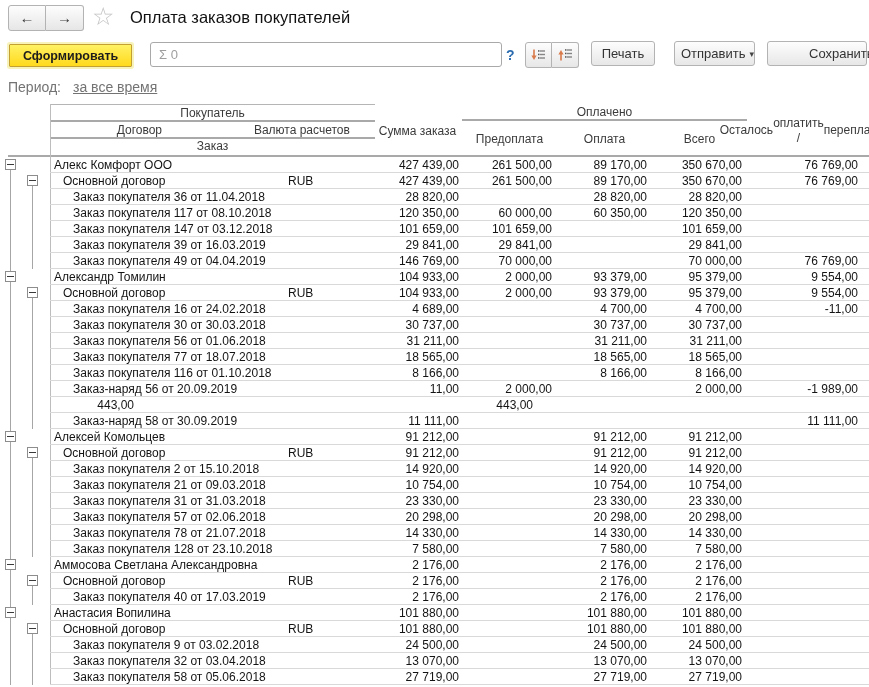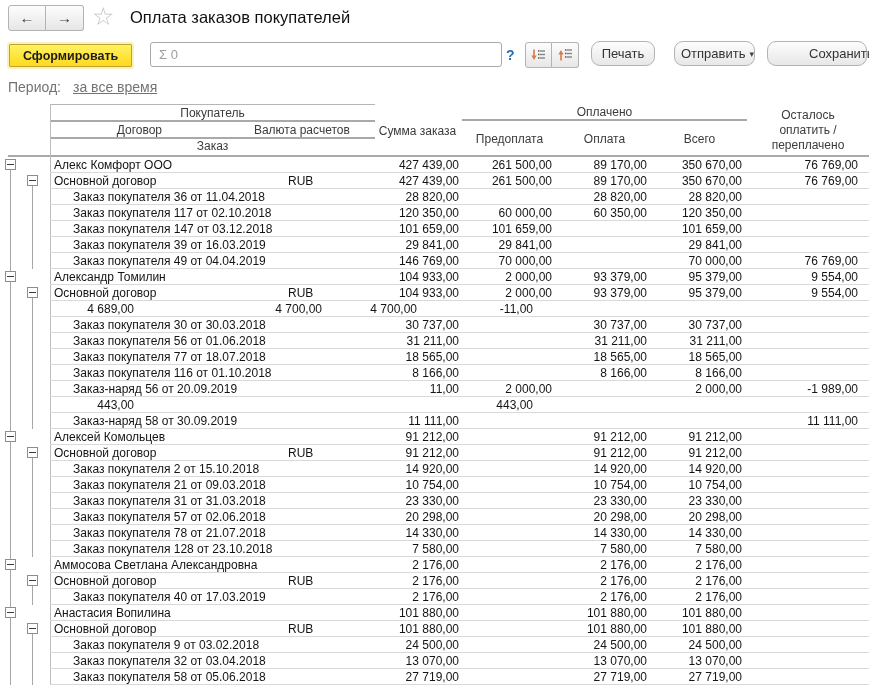--- a/index.html
+++ b/index.html
@@ -12,21 +12,21 @@
   .navgroup{position:absolute;left:8px;top:5px;display:flex;}
   .navbtn{width:38px;height:26px;border:1px solid #b3b3b3;background:linear-gradient(#fdfdfd,#e6e6e6);
           color:#3c3c3c;font-size:15px;line-height:24px;text-align:center;cursor:pointer;padding:0;}
   .navbtn.back{border-radius:3px 0 0 3px;}
   .navbtn.fwd{border-radius:0 3px 3px 0;border-left:none;}
   .star{position:absolute;left:92px;top:2px;font-size:25px;color:#c3c3c3;cursor:pointer;}
   .page-title{position:absolute;left:130px;top:8px;font-size:16.5px;font-weight:normal;color:#111;margin:0;}
 
   
   .toolbar{position:absolute;left:0;top:38px;width:869px;height:34px;}
-  .btn{border:1px solid #b3b3b3;background:linear-gradient(#fdfdfd,#e7e7e7);border-radius:9px;
+  .btn{border:1px solid #b3b3b3;background:linear-gradient(#fdfdfd,#e7e7e7);border-radius:3px;
        color:#333;font-size:13px;height:25px;cursor:pointer;font-family:inherit;}
   .btn-generate{position:absolute;left:9px;top:6px;height:23px;padding:0 13px;
        background:linear-gradient(#fff263,#ffd91c);border:1px solid #c2a032;border-radius:1px;
        box-shadow:0 0 0 2px #f8f2bb;font-weight:bold;font-size:12.5px;color:#1c1c1c;}
   .sum-input{position:absolute;left:150px;top:4px;width:352px;height:25px;border:1px solid #a9a9a9;
        border-radius:3px;padding:0 8px;font-size:13px;color:#444;font-family:inherit;}
   .sum-input::placeholder{color:#9e9e9e;}
   .help{position:absolute;left:506px;top:9px;color:#2b6cb0;font-weight:bold;font-size:14px;cursor:pointer;}
   .icongroup{position:absolute;left:525px;top:4px;display:flex;}
   .iconbtn{width:27px;height:26px;border:1px solid #b3b3b3;background:linear-gradient(#fdfdfd,#e7e7e7);
@@ -48,40 +48,40 @@
   .h-name .r1{height:17px;border-bottom:2px solid #a9a9a9;display:flex;align-items:center;justify-content:center;}
   .h-name .r2{height:17px;border-bottom:2px solid #a9a9a9;display:flex;align-items:center;}
   .h-name .r2 .c1{width:55%;text-align:center;}
   .h-name .r2 .c2{width:45%;text-align:center;}
   .h-name .r3{height:14px;display:flex;align-items:center;justify-content:center;}
   .h-sum{position:absolute;left:375px;width:85px;top:0;height:53px;display:flex;align-items:center;justify-content:center;text-align:center;}
   .h-paid{position:absolute;left:462px;width:285px;top:0;height:53px;}
   .h-paid .r1{height:17px;border-bottom:2px solid #a9a9a9;display:flex;align-items:center;justify-content:center;}
   .h-paid .r2{height:36px;display:flex;}
   .h-paid .r2 div{width:95px;display:flex;align-items:center;justify-content:center;}
-  .h-remain{position:absolute;left:747px;width:122px;top:0;height:53px;display:flex;flex-direction:column;
+  .h-remain{position:absolute;left:747px;width:122px;top:0;height:53px;display:flex;flex-direction:row;
             align-items:center;justify-content:center;line-height:15px;text-align:center;}
   .hdr-bottom{position:absolute;left:8px;top:155px;width:861px;height:2px;background:#a9a9a9;}
   .content-border{position:absolute;left:50px;top:104px;width:1px;height:581px;background:#bdbdbd;}
 
   
   .rows{position:absolute;left:0;top:157px;width:869px;}
   .row{position:relative;height:16px;}
   .sep{position:absolute;left:50px;right:0;bottom:0;height:1px;background:#d9d9d9;}
   .gut{position:absolute;top:0;height:16px;width:22px;}
   .g1{left:0;} .g2{left:22px;}
   .vline{position:absolute;left:10px;top:0;bottom:0;width:1px;background:#a6a6a6;}
   .vline.half{top:8px;}
   .expander{position:absolute;left:5px;top:2px;width:11px;height:11px;background:#fff;
             border:1px solid #8d8d8d;cursor:pointer;}
   .expander::after{content:"";position:absolute;left:1px;right:1px;top:4px;height:1px;background:#3a3a3a;}
   .cells{position:absolute;left:50px;top:0;right:0;bottom:1px;display:flex;font-size:12px;color:#141414;}
   .c-name{width:325px;display:flex;align-items:center;position:relative;white-space:nowrap;overflow:hidden;}
   .lvl1 .c-name{padding-left:4px;}
-  .lvl2 .c-name{padding-left:4px;text-align:right;}
+  .lvl2 .c-name{padding-left:13px;text-align:right;}
   .lvl3 .c-name{padding-left:23px;}
   .cur{position:absolute;left:238px;}
   .c-num{display:flex;align-items:center;justify-content:flex-end;white-space:nowrap;}
   .c-sum{width:87px;padding-right:3px;}
   .c-prepay,.c-pay,.c-total{width:95px;padding-right:5px;}
   .c-remain{width:122px;padding-right:11px;}
 </style>
 </head>
 <body>
 
@@ -231,21 +231,21 @@
     </div>
     <div class="row lvl3">
       <div class="gut g1">
         <div class="vline"></div>
       </div>
       <div class="gut g2">
         <div class="vline"></div>
       </div>
       <div class="cells">
         <div class="c-name">
-          <span>Заказ покупателя 117 от 02.10.2018</span>
+          <span>Заказ покупателя 117 от 08.10.2018</span>
         </div>
         <div class="c-num c-sum">120 350,00</div>
         <div class="c-num c-prepay">60 000,00</div>
         <div class="c-num c-pay">60 350,00</div>
         <div class="c-num c-total">120 350,00</div>
         <div class="c-num c-remain"></div>
       </div>
       <div class="sep"></div>
     </div>
     <div class="row lvl3">
@@ -345,20 +345,23 @@
       <div class="sep"></div>
     </div>
     <div class="row lvl3">
       <div class="gut g1">
         <div class="vline"></div>
       </div>
       <div class="gut g2">
         <div class="vline"></div>
       </div>
       <div class="cells">
+        <div class="c-name">
+          <span>Заказ покупателя 16 от 24.02.2018</span>
+        </div>
         <div class="c-num c-sum">4 689,00</div>
         <div class="c-num c-prepay"></div>
         <div class="c-num c-pay">4 700,00</div>
         <div class="c-num c-total">4 700,00</div>
         <div class="c-num c-remain">-11,00</div>
       </div>
       <div class="sep"></div>
     </div>
     <div class="row lvl3">
       <div class="gut g1">

